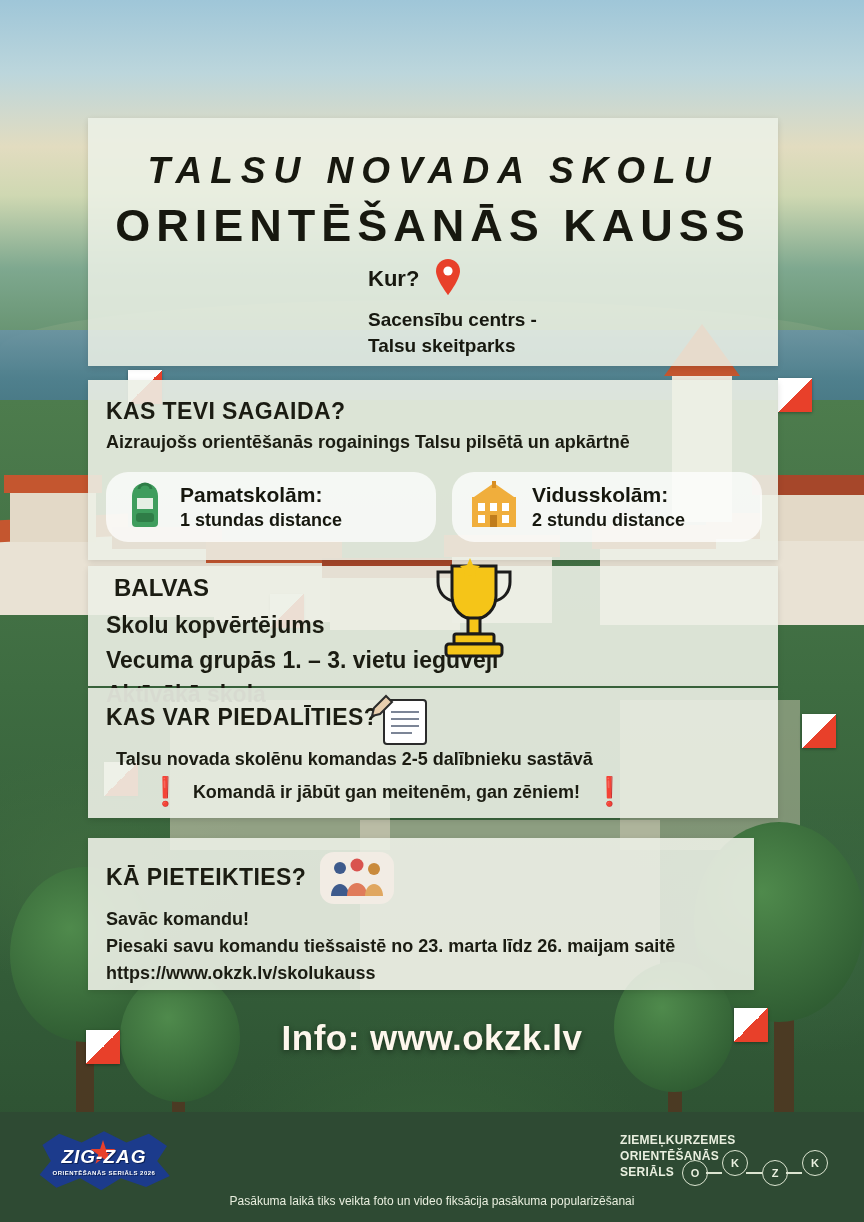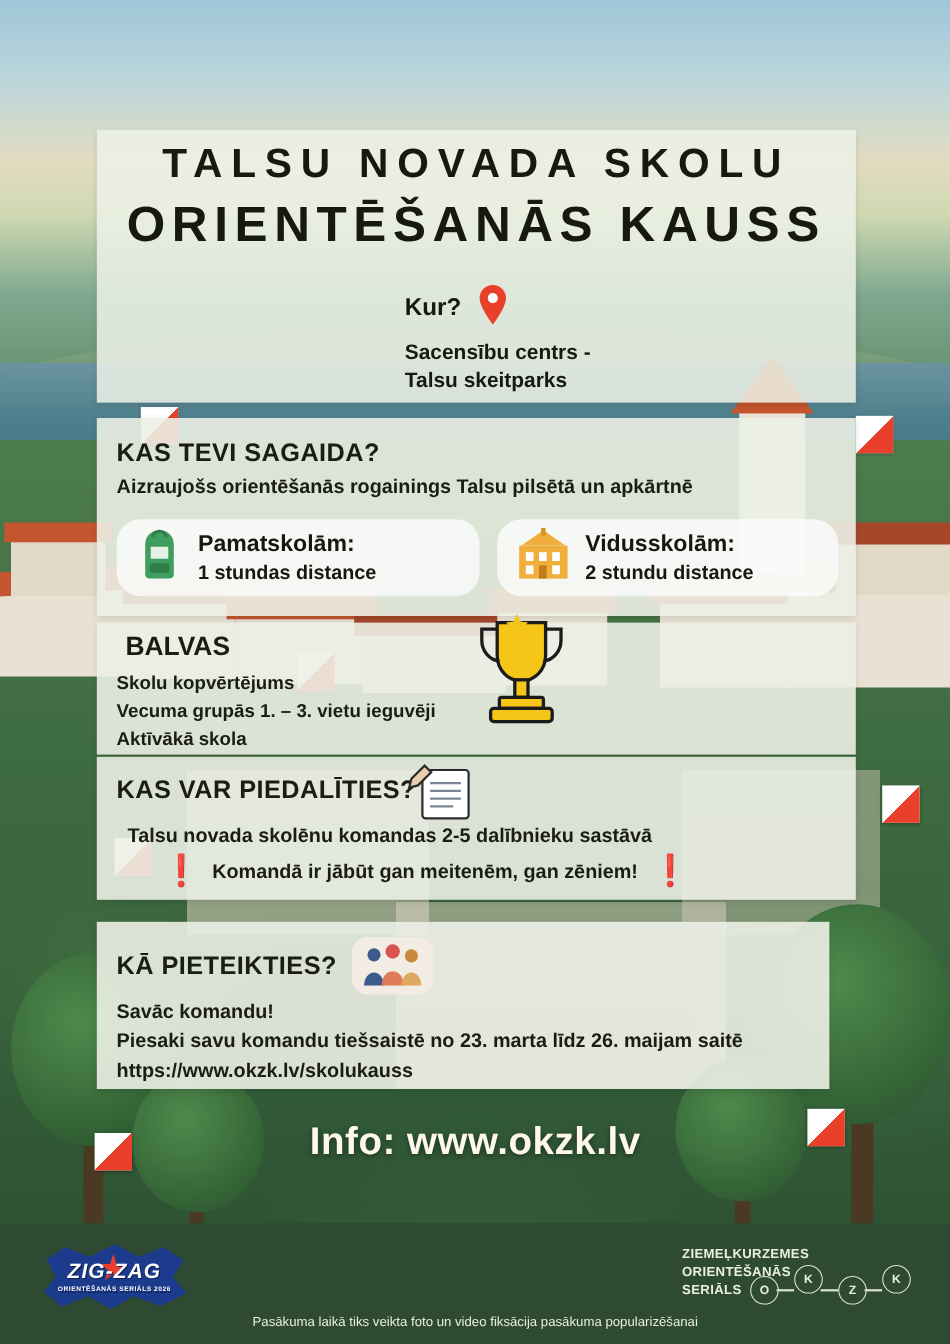--- a/index.html
+++ b/index.html
@@ -134,22 +134,23 @@
     background: rgba(236, 241, 231, .86);
   }
   .title {
     text-align: center;
     color: #17180f;
     font-weight: bold;
     letter-spacing: 5px;
   }
   .title .l1 {
     font-size: 37px;
-    padding-top: 10px;
+    padding-top: 32px;
     letter-spacing: 8px;
+    font-style: italic;
   }
   .title .l2 {
     font-size: 45px;
     padding-top: 8px;
     letter-spacing: 6px;
   }
   .meta {
     position: absolute;
     top: 140px;
     left: 0; right: 0;
@@ -206,21 +207,21 @@
   .pill .ptext { margin-left: 12px; }
   .pill .pl1 { font-size: 21px; font-weight: bold; color: #16170e; }
   .pill .pl2 { font-size: 18px; font-weight: bold; color: #16170e; margin-top: 3px; }
 
   .balvas-title {
     font-size: 24px;
     font-weight: bold;
     color: #1b1c12;
   }
   .balvas-line {
-    font-size: 17px;
+    font-size: 23px;
     font-weight: bold;
     color: #1b1c12;
     line-height: 1.5;
   }
   .body-line {
     font-size: 18px;
     font-weight: bold;
     color: #1b1c12;
     line-height: 1.5;
   }

